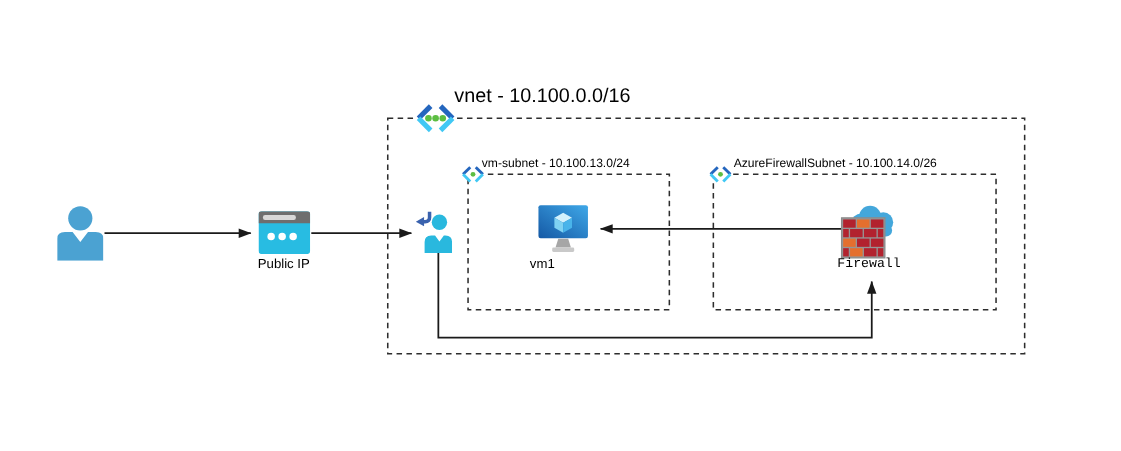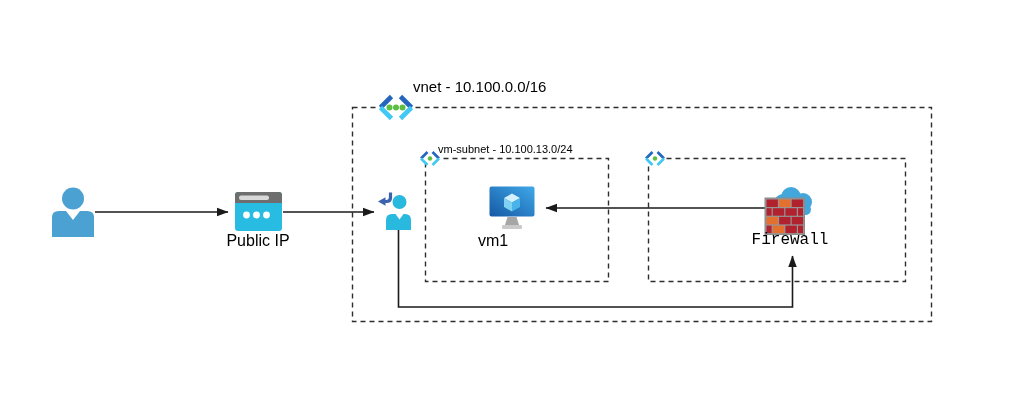--- a/index.html
+++ b/index.html
@@ -1,22 +1,22 @@
 <!DOCTYPE html>
 <html><head>
 <meta charset="utf-8">
 <style>
   html,body{margin:0;padding:0;background:#fff;}
   .canvas{position:relative;width:1019px;height:410px;background:#ffffff;overflow:hidden;
           font-family:"Liberation Sans",sans-serif;}
   .layer{position:absolute;left:0;top:0;}
   .node{position:absolute;}
-  .lbl{position:absolute;font-size:16px;line-height:13px;color:#000;white-space:nowrap;}
+  .lbl{position:absolute;font-size:12px;line-height:13px;color:#000;white-space:nowrap;}
   .lbl-sub{font-size:11px;line-height:12px;}
-  .lbl-vnet{font-size:15px;line-height:14px;}
+  .lbl-vnet{font-size:18px;line-height:14px;}
   .lbl-c{text-align:center;}
 </style>
 </head>
 <body>
 
 <div class="canvas">
 
   <svg class="layer" width="1019" height="410" viewBox="0 0 1019 410">
     <defs>
       <marker id="ah" markerUnits="userSpaceOnUse" markerWidth="13" markerHeight="10" refX="11.5" refY="4.75" orient="auto">
@@ -79,20 +79,21 @@
   <div class="lbl lbl-sub" style="left:438px;top:143px;text-align:right;">vm-subnet - 10.100.13.0/24</div>
 
   <svg class="node" style="left:644px;top:150px;" width="22" height="17" viewBox="0 0 22 17">
     <rect x="0" y="4.5" width="22" height="8" fill="#ffffff"></rect>
     <line x1="8.5" y1="2" x2="2" y2="8.5" stroke="#2466BE" stroke-width="2.6"></line>
     <line x1="2" y1="8.5" x2="8.5" y2="15" stroke="#41C8F4" stroke-width="2.6"></line>
     <line x1="13.5" y1="2" x2="20" y2="8.5" stroke="#2466BE" stroke-width="2.6"></line>
     <line x1="20" y1="8.5" x2="13.5" y2="15" stroke="#41C8F4" stroke-width="2.6"></line>
     <circle cx="11" cy="8.5" r="2.2" fill="#5CBE42"></circle>
   </svg>
+  <div class="lbl lbl-sub" style="left:667px;top:143px;">AzureFirewallSubnet - 10.100.14.0/26</div>
 
   <svg class="node" style="left:489px;top:186px;" width="46" height="47" viewBox="0 0 46 47">
     <defs>
       <linearGradient id="vmg" x1="0%" y1="100%" x2="100%" y2="0%">
         <stop offset="0%" stop-color="#1559A5"></stop>
         <stop offset="100%" stop-color="#3FA8E8"></stop>
       </linearGradient>
     </defs>
     <rect x="0.5" y="0.5" width="45" height="30" rx="2" fill="url(#vmg)"></rect>
     <polygon points="23,7.5 31,12 23,16.5 15,12" fill="#D2F1FC"></polygon>

